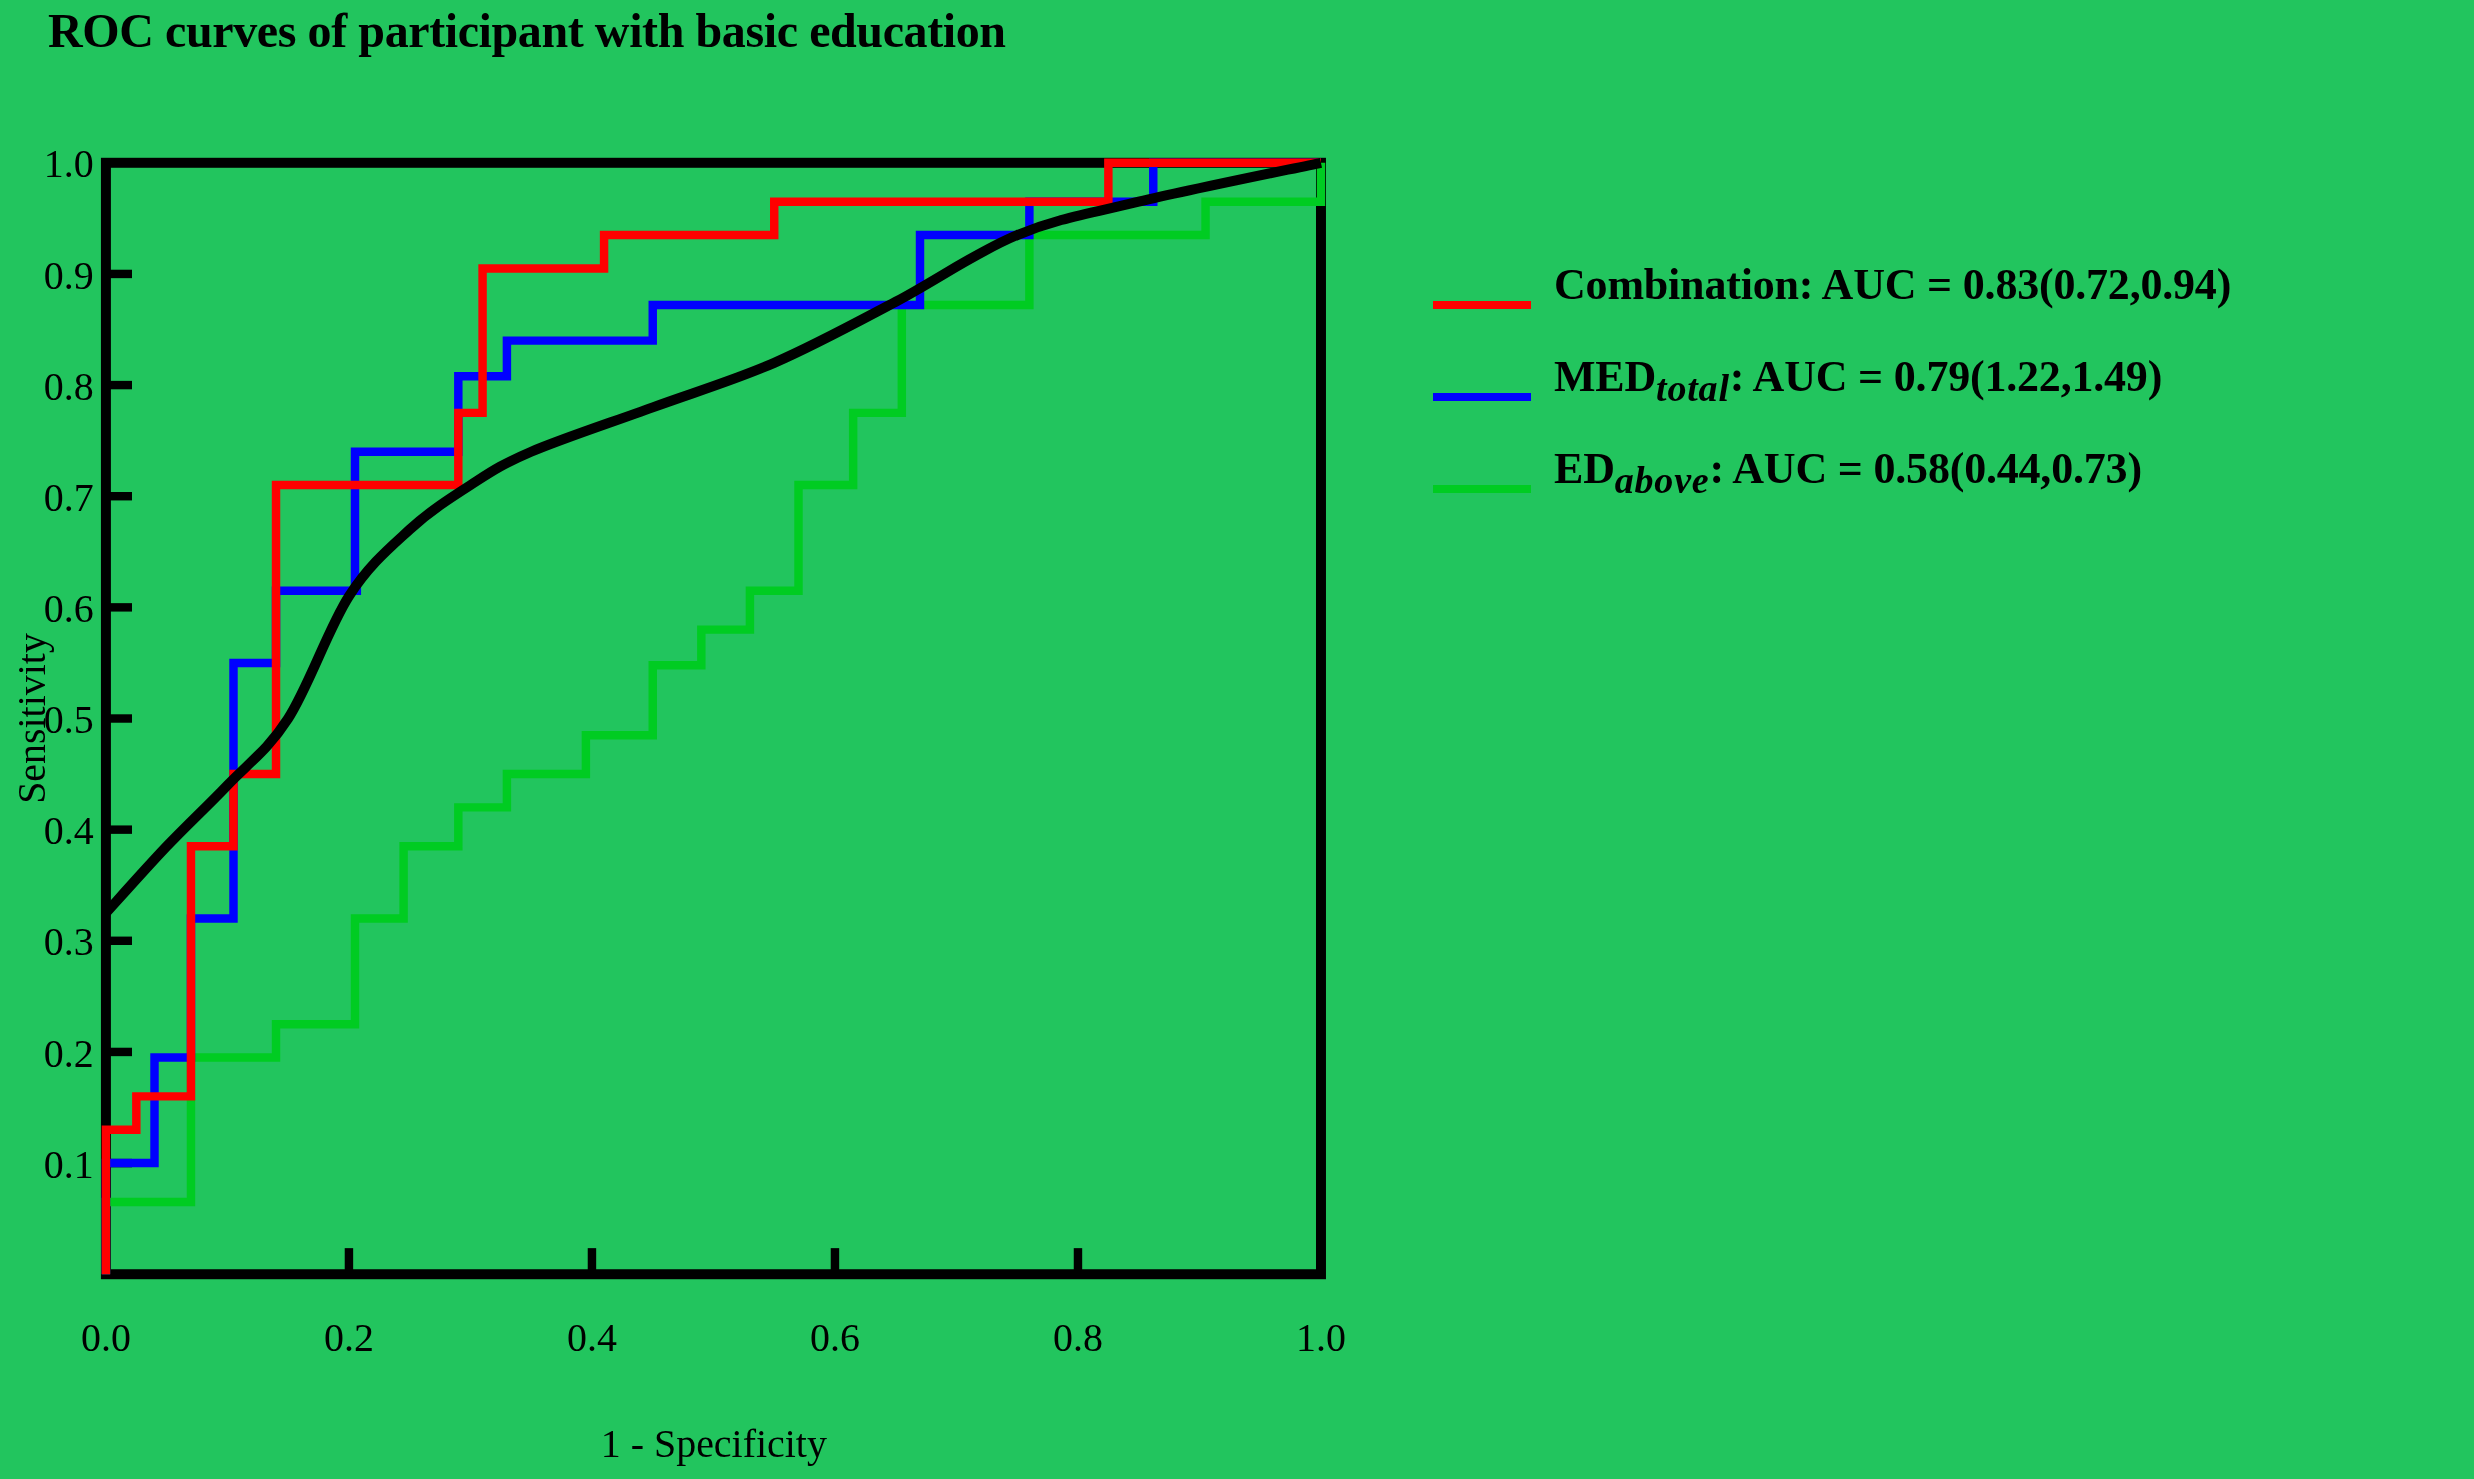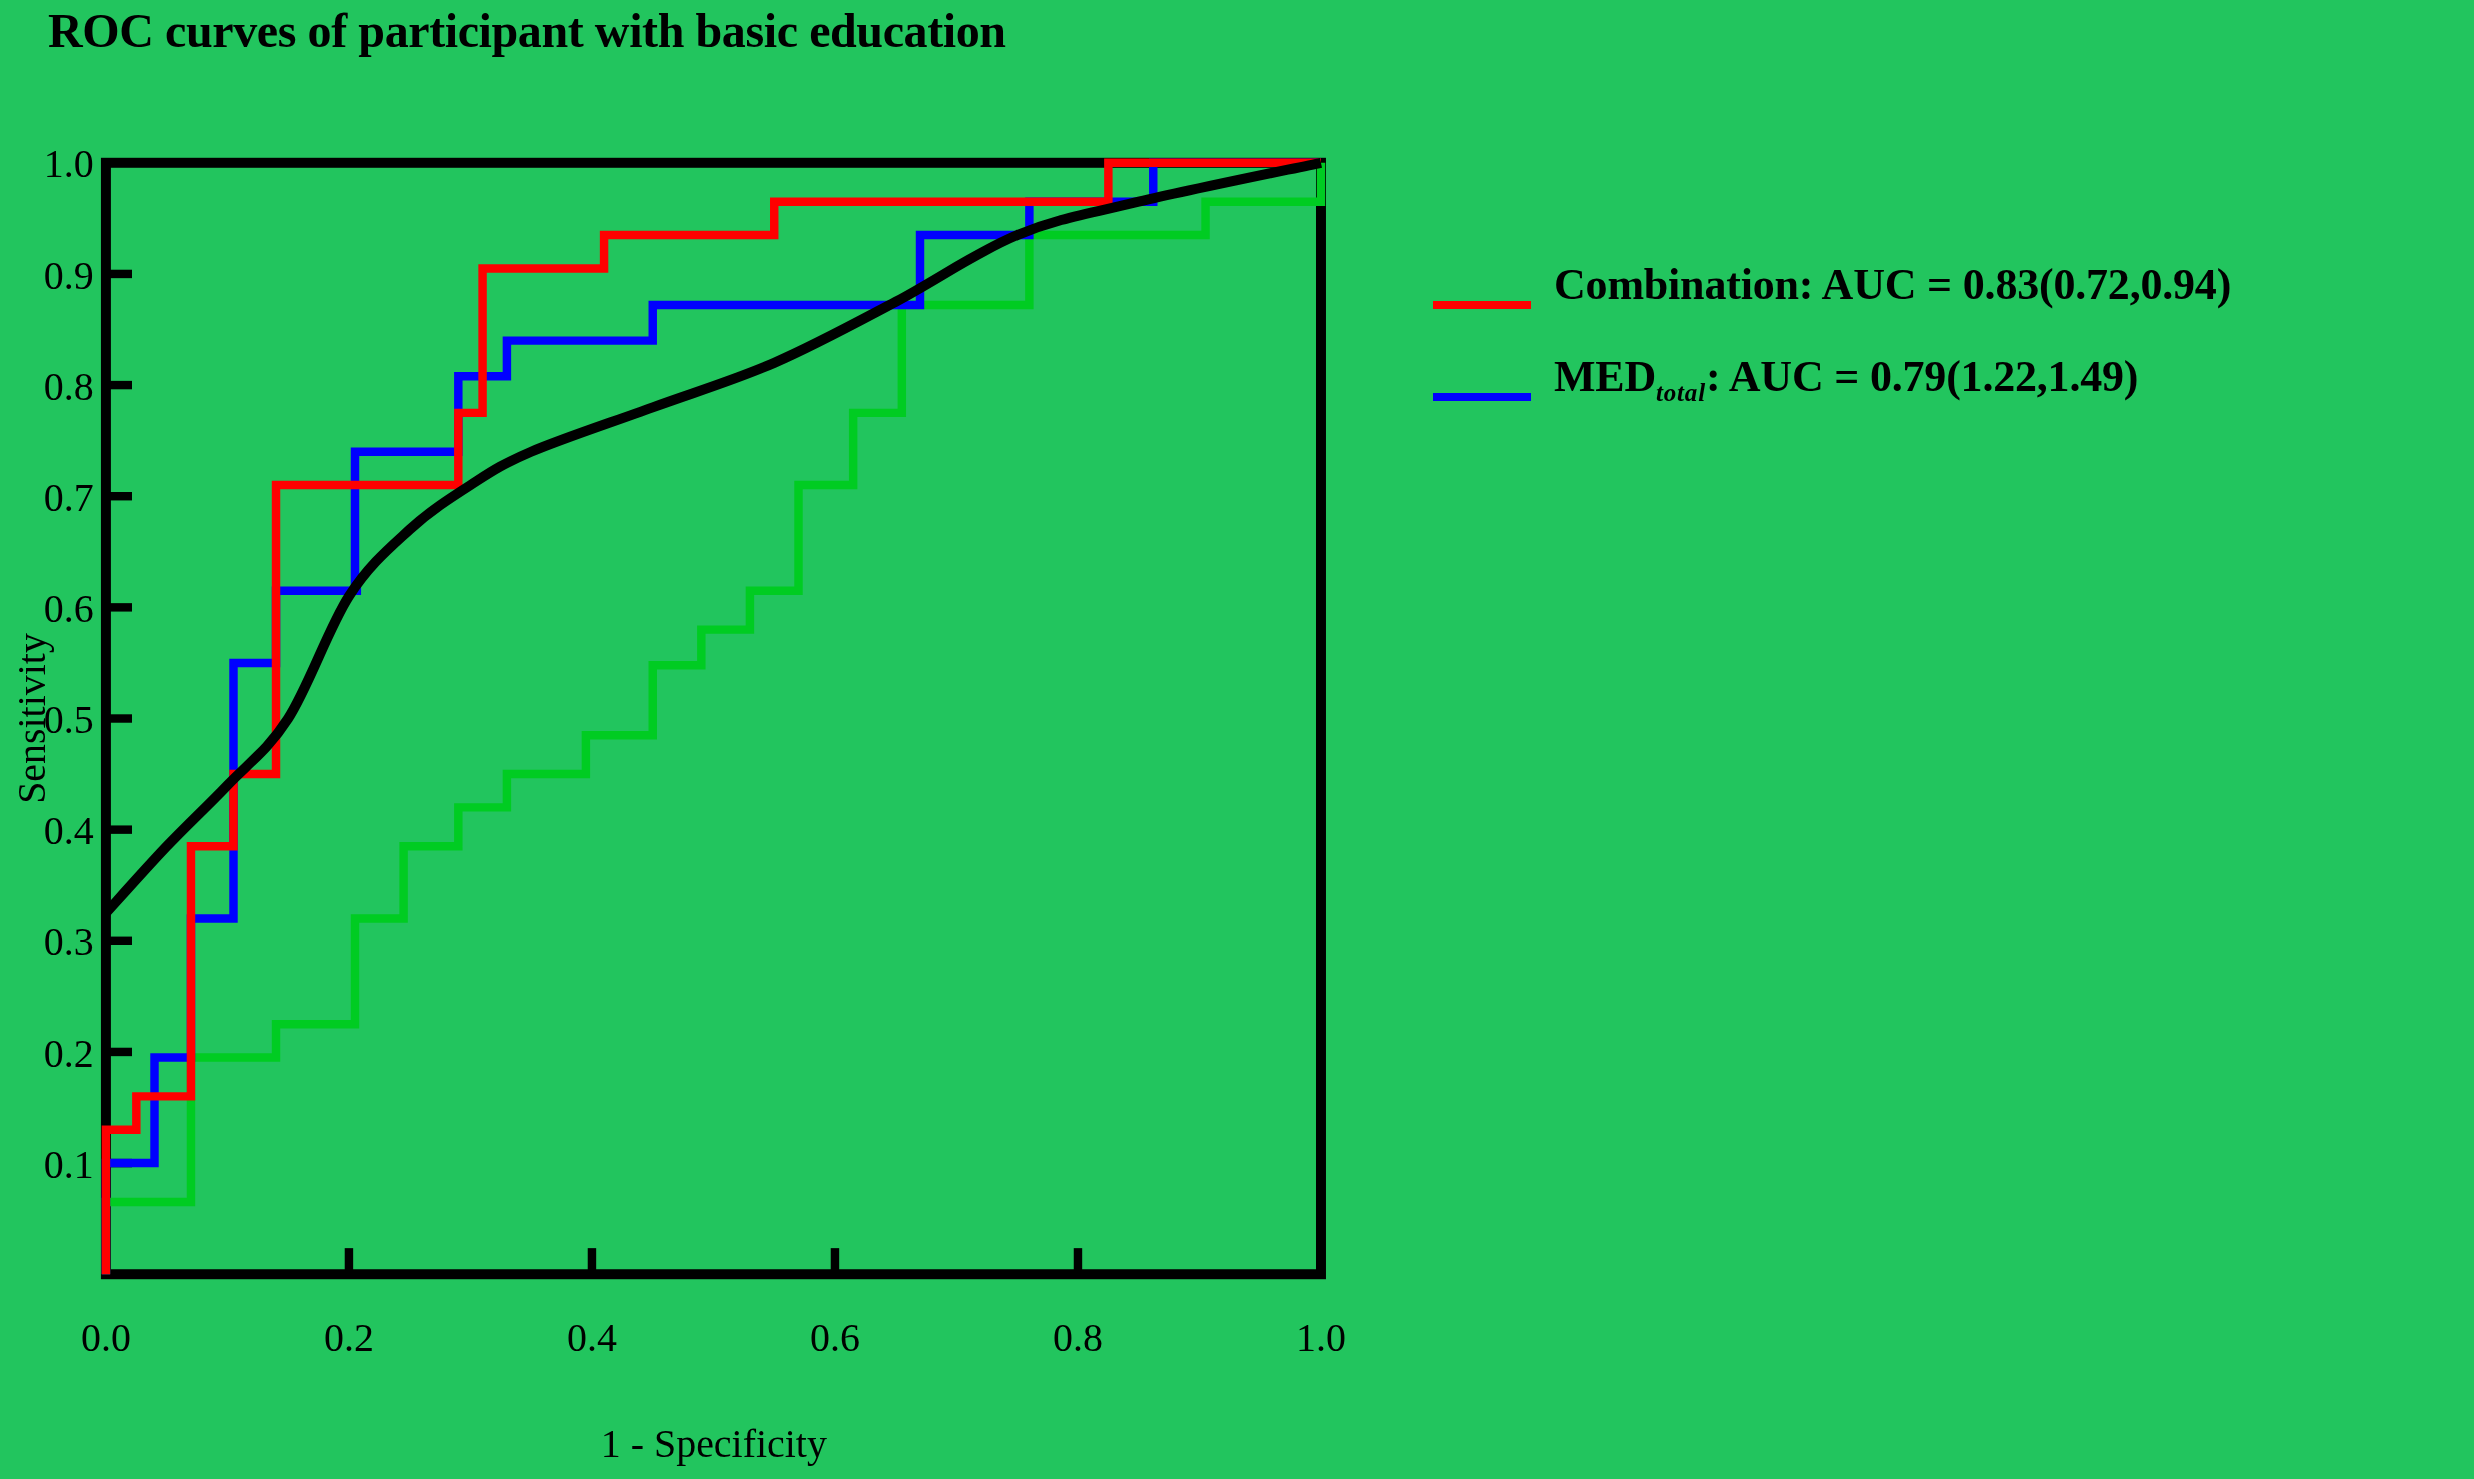--- a/index.html
+++ b/index.html
@@ -78,21 +78,21 @@
     font-size: 44px;
     font-weight: bold;
     color: #000000;
     white-space: nowrap;
     letter-spacing: -0.2px;
   }
   .legend-text .ital {
   }
   .legend-text .sub {
     font-style: italic;
-    font-size: 25px;
+    font-size: 38px;
     vertical-align: sub;
     letter-spacing: 0.8px;
   }
 </style>
 </head>
 <body>
 
 <div id="page">
 
   <div id="chart-title">ROC curves of participant with basic education</div>
@@ -167,16 +167,24 @@
 
     <div class="legend-row">
       <div class="legend-swatch-wrap">
         <div class="legend-swatch" style="background: rgb(0, 0, 255);"></div>
       </div>
       <div class="legend-text">
         <span class="ital">MED</span><span class="sub">total</span><span>: AUC = </span><span>0.79</span><span>(</span><span>1.22</span><span>,</span><span>1.49</span><span>)</span>
       </div>
     </div>
 
+    <div class="legend-row">
+      <div class="legend-swatch-wrap">
+        <div class="legend-swatch" style="background: rgb(0, 204, 34);"></div>
+      </div>
+      <div class="legend-text">
+        <span class="ital">ED</span><span class="sub">above</span><span>: AUC = </span><span>0.58</span><span>(</span><span>0.44</span><span>,</span><span>0.73</span><span>)</span>
+      </div>
+    </div>
 
   </div>
 </div>
 
 
 </body></html>

